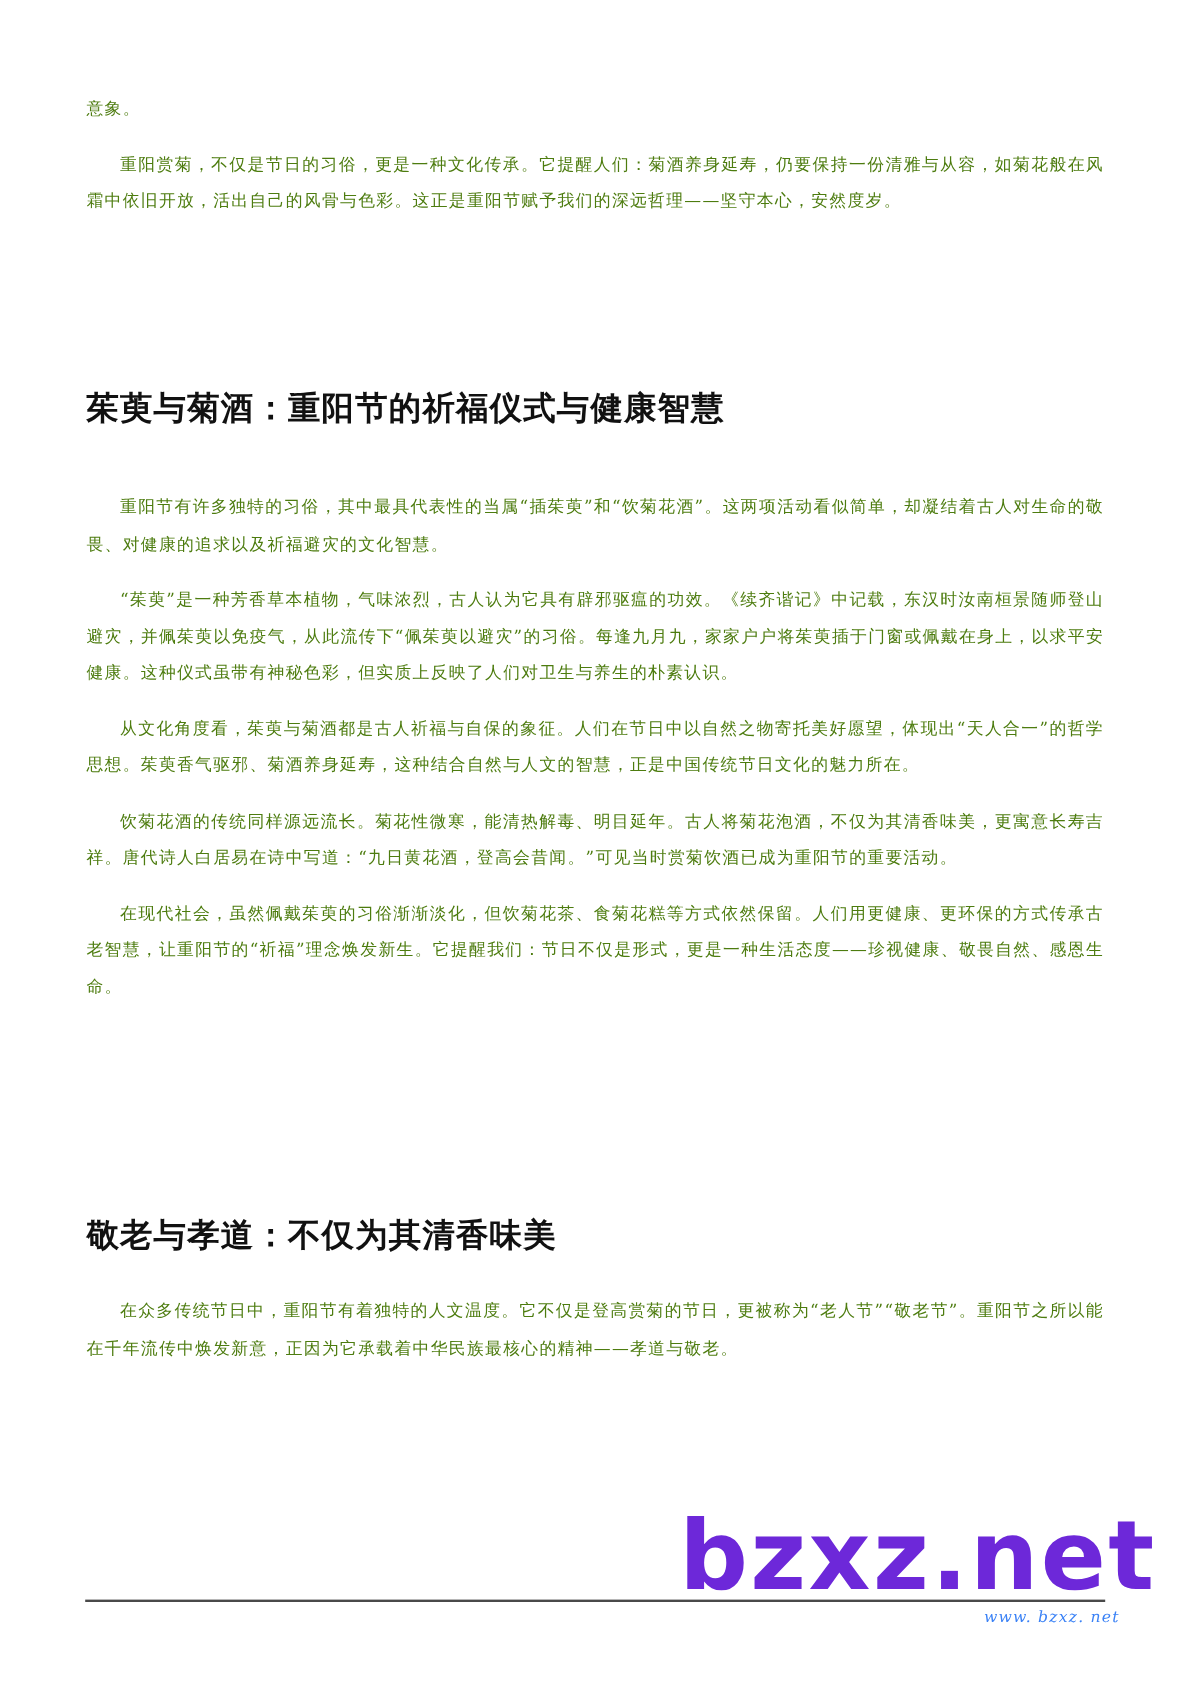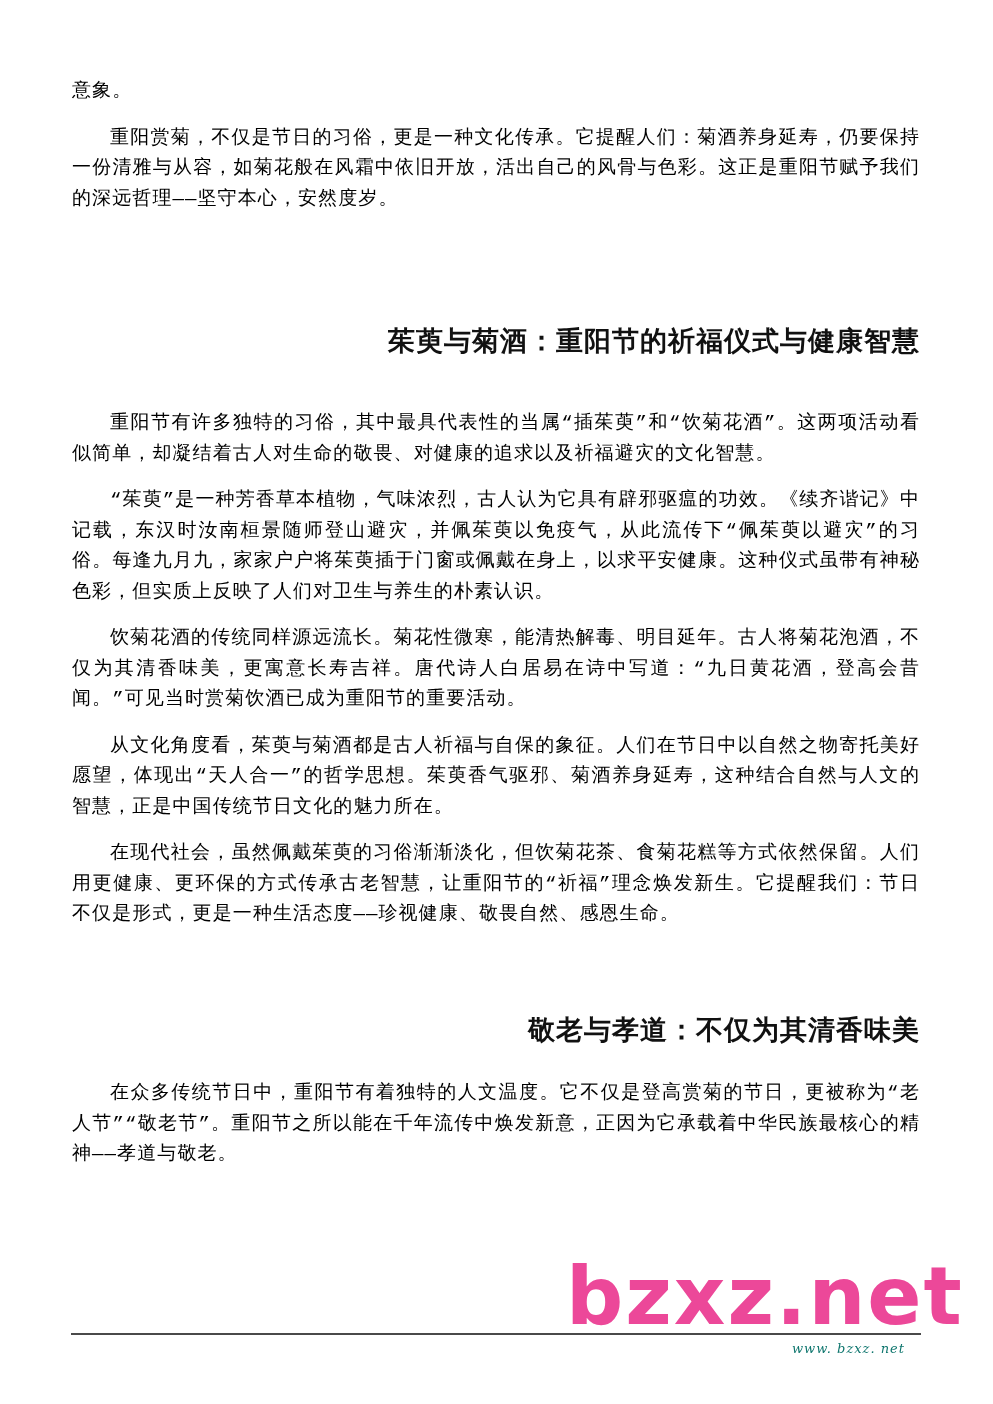--- a/index.html
+++ b/index.html
@@ -21,76 +21,75 @@
       width: 993px;
       height: 1404px;
     }
     .block {
       position: absolute;
       left: 72px;
       width: 848px;
     }
     .para {
       margin: 0;
-      font-size: 19px;
+      font-size: 14px;
       line-height: 30.5px;
       text-indent: 2em;
       text-align: justify;
       letter-spacing: 1.1px;
-      color: #000000;
-      font-family: Liberation Mono, monospace;
+      color: #4d7c0f;
     }
     .para.noindent { text-indent: 0; }
     .para + .para { margin-top: 16px; }
     .heading {
       position: absolute;
       left: 72px;
       width: 848px;
       margin: 0;
-      text-align: right;
+      text-align: left;
       font-family: "DejaVu Sans", "Liberation Sans", sans-serif;
       font-weight: bold;
       font-size: 27px;
       line-height: 40px;
       letter-spacing: 1px;
       color: #111111;
     }
     .watermark {
       position: absolute;
       left: 566px;
       top: 1252px;
       width: 356px;
       text-align: right;
       font-family: "DejaVu Sans", "Liberation Sans", sans-serif;
       font-weight: bold;
       font-size: 80px;
       line-height: 90px;
       letter-spacing: 2px;
-      color: #ec4899;
+      color: #6d28d9;
       z-index: 0;
       user-select: none;
     }
     .content-layer { position: relative; z-index: 1; }
     .footer-rule {
       position: absolute;
       left: 71px;
       top: 1333px;
       width: 850px;
       height: 0;
       border-top: 2px solid #4a4a4a;
     }
     .footer-url {
       position: absolute;
-      right: 88px;
+      right: 60px;
       top: 1341px;
       font-family: "DejaVu Serif", "Liberation Serif", serif;
       font-style: italic;
       font-size: 13px;
       letter-spacing: 1px;
-      color: #0f766e;
+      color: #3b82f6;
     }
   </style>
 </head>
 <body>
 
 <div class="page">
 
   <div class="watermark">bzxz.net</div>
 
   <div class="content-layer">
@@ -98,22 +97,22 @@
     <div class="block" style="top:76px;">
       <p class="para noindent">意象。</p>
       <p class="para">重阳赏菊，不仅是节日的习俗，更是一种文化传承。它提醒人们：菊酒养身延寿，仍要保持一份清雅与从容，如菊花般在风霜中依旧开放，活出自己的风骨与色彩。这正是重阳节赋予我们的深远哲理——坚守本心，安然度岁。</p>
     </div>
 
     <h2 class="heading" style="top:321px;">茱萸与菊酒：重阳节的祈福仪式与健康智慧</h2>
 
     <div class="block" style="top:388px;margin-top:20px;">
       <p class="para">重阳节有许多独特的习俗，其中最具代表性的当属“插茱萸”和“饮菊花酒”。这两项活动看似简单，却凝结着古人对生命的敬畏、对健康的追求以及祈福避灾的文化智慧。</p>
       <p class="para">“茱萸”是一种芳香草本植物，气味浓烈，古人认为它具有辟邪驱瘟的功效。《续齐谐记》中记载，东汉时汝南桓景随师登山避灾，并佩茱萸以免疫气，从此流传下“佩茱萸以避灾”的习俗。每逢九月九，家家户户将茱萸插于门窗或佩戴在身上，以求平安健康。这种仪式虽带有神秘色彩，但实质上反映了人们对卫生与养生的朴素认识。</p>
+      <p class="para">从文化角度看，茱萸与菊酒都是古人祈福与自保的象征。人们在节日中以自然之物寄托美好愿望，体现出“天人合一”的哲学思想。茱萸香气驱邪、菊酒养身延寿，这种结合自然与人文的智慧，正是中国传统节日文化的魅力所在。</p>
       <p class="para">饮菊花酒的传统同样源远流长。菊花性微寒，能清热解毒、明目延年。古人将菊花泡酒，不仅为其清香味美，更寓意长寿吉祥。唐代诗人白居易在诗中写道：“九日黄花酒，登高会昔闻。”可见当时赏菊饮酒已成为重阳节的重要活动。</p>
-      <p class="para">从文化角度看，茱萸与菊酒都是古人祈福与自保的象征。人们在节日中以自然之物寄托美好愿望，体现出“天人合一”的哲学思想。茱萸香气驱邪、菊酒养身延寿，这种结合自然与人文的智慧，正是中国传统节日文化的魅力所在。</p>
       <p class="para">在现代社会，虽然佩戴茱萸的习俗渐渐淡化，但饮菊花茶、食菊花糕等方式依然保留。人们用更健康、更环保的方式传承古老智慧，让重阳节的“祈福”理念焕发新生。它提醒我们：节日不仅是形式，更是一种生活态度——珍视健康、敬畏自然、感恩生命。</p>
     </div>
 
     <h2 class="heading" style="top:1010px;">敬老与孝道：不仅为其清香味美</h2>
 
     <div class="block" style="top:1078px;">
       <p class="para">在众多传统节日中，重阳节有着独特的人文温度。它不仅是登高赏菊的节日，更被称为“老人节”“敬老节”。重阳节之所以能在千年流传中焕发新意，正因为它承载着中华民族最核心的精神——孝道与敬老。</p>
     </div>
 
   </div>

